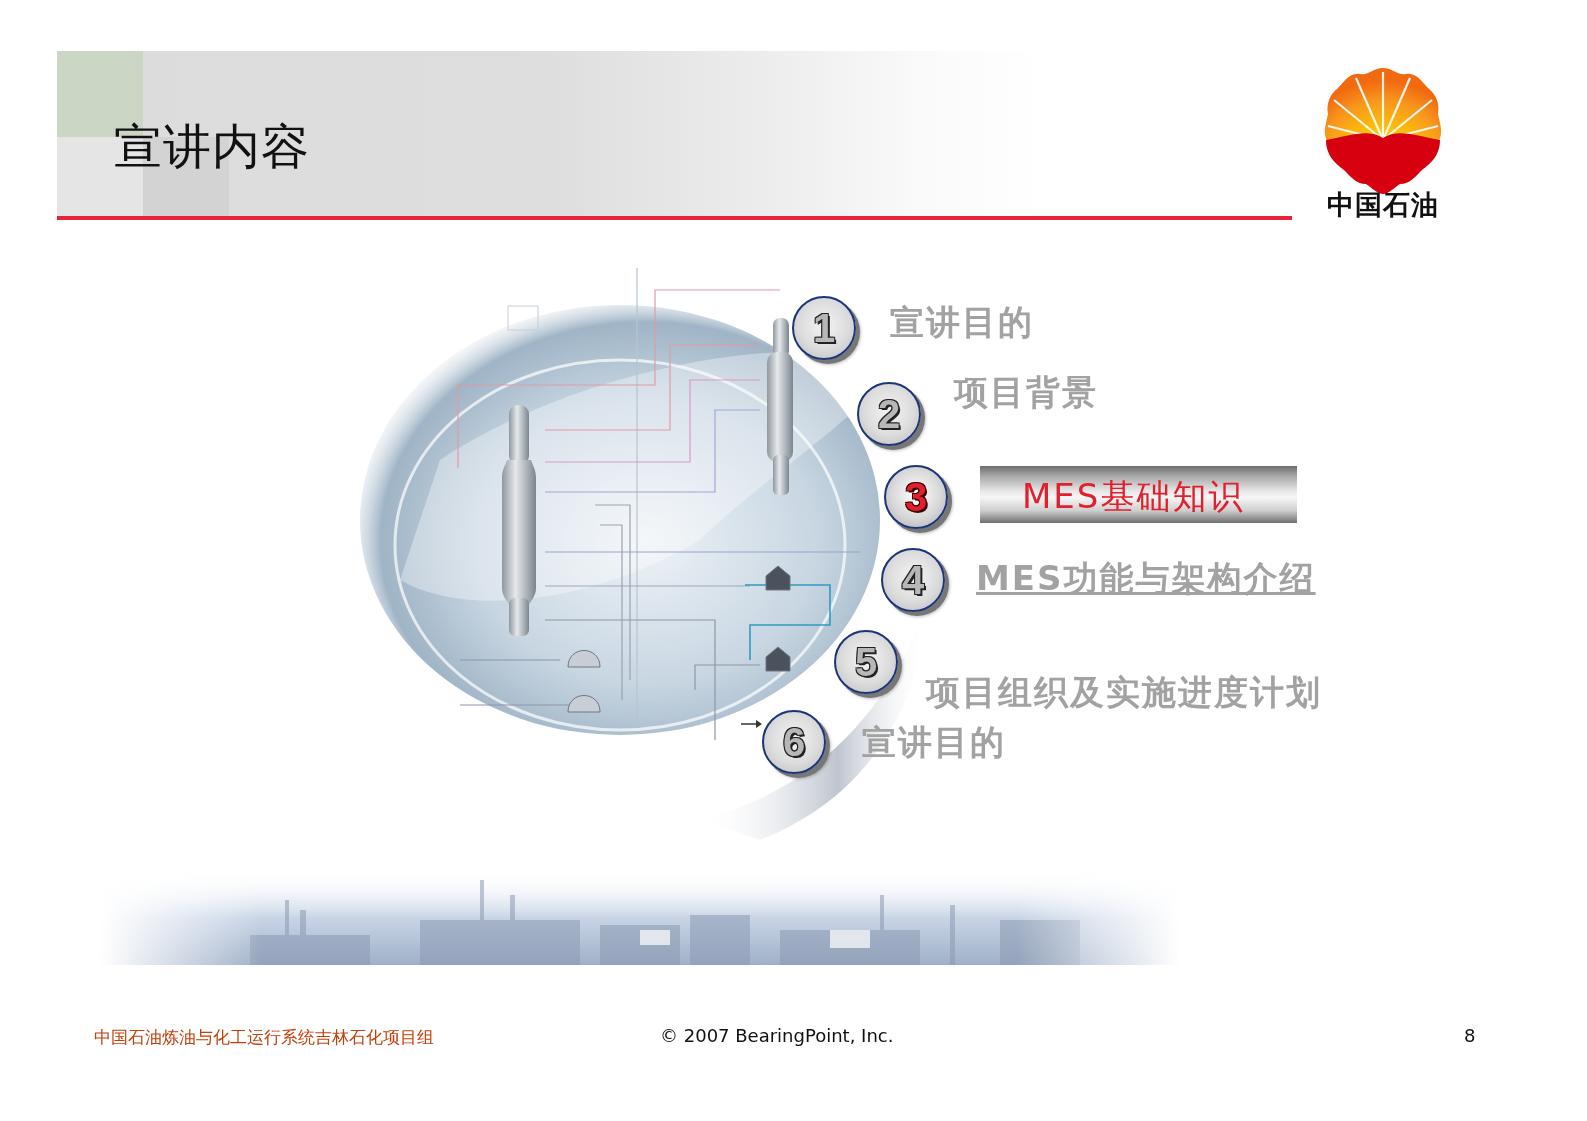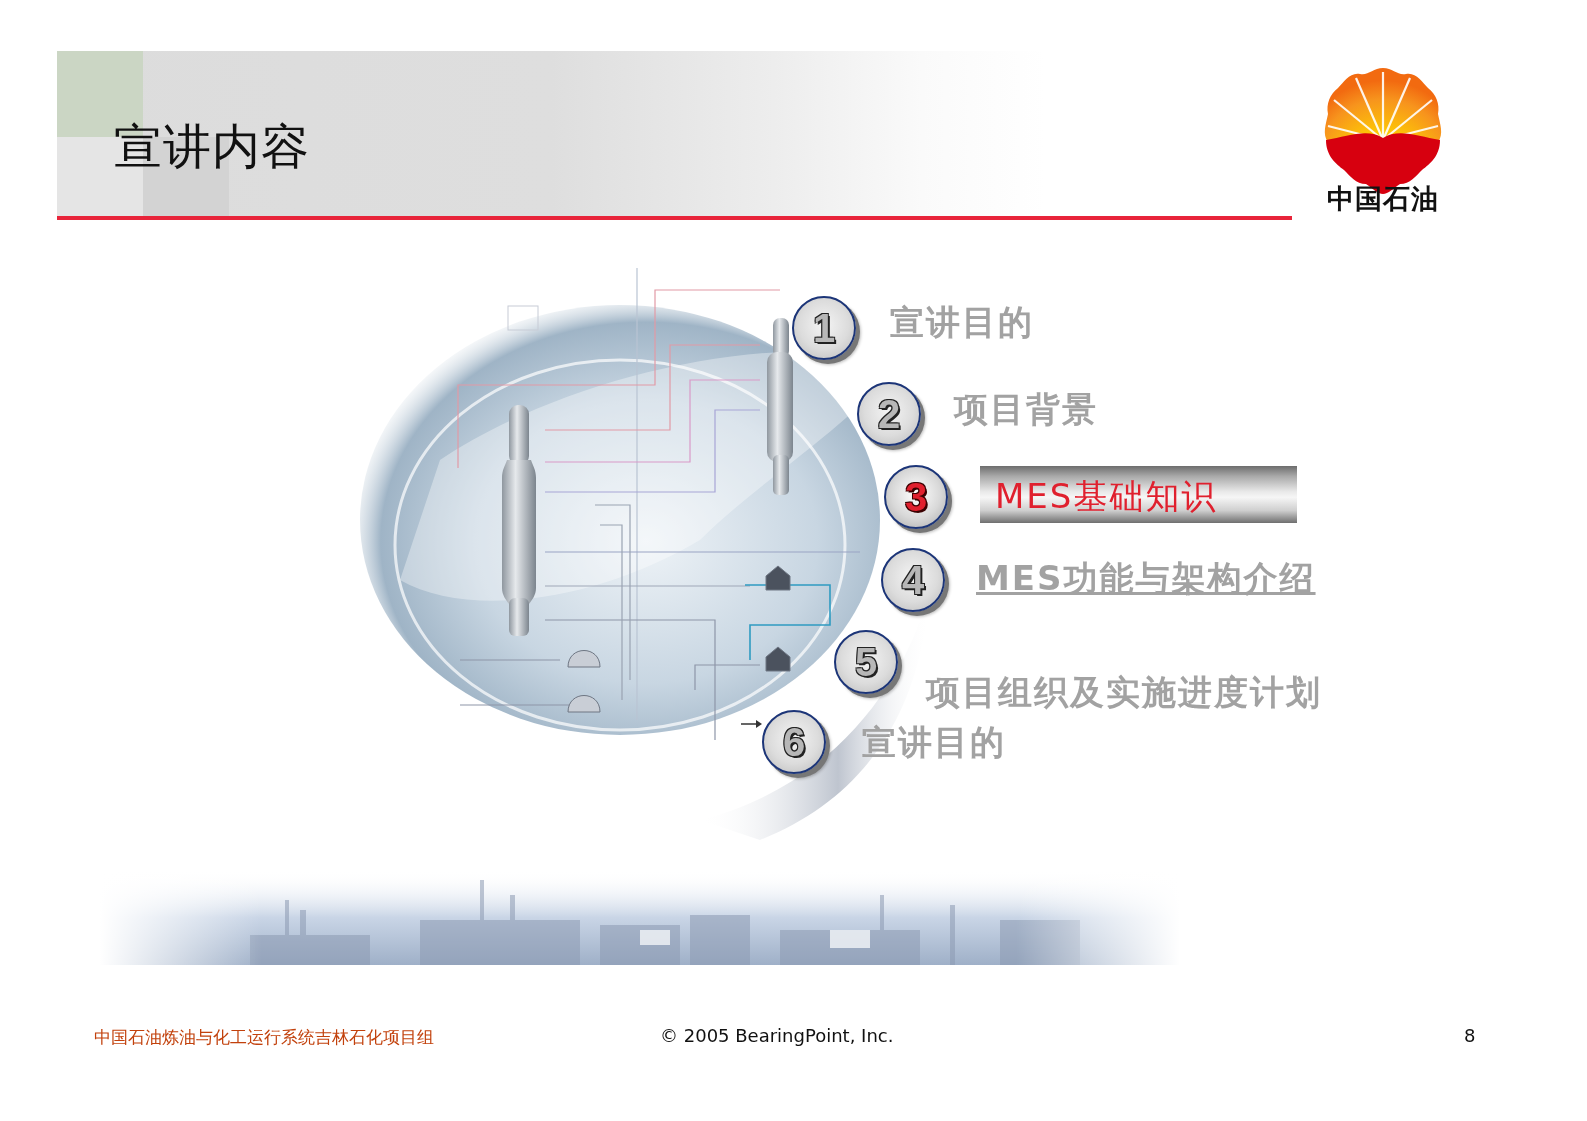--- a/index.html
+++ b/index.html
@@ -11,42 +11,42 @@
     background:linear-gradient(90deg,#dcdcdc 0%,#dedede 40%,#ededed 58%,#fafafa 70%,#ffffff 80%,#ffffff 100%); }
   .header-green { position:absolute; left:57px; top:51px; width:86px; height:86px; background:#cbd6c4; }
   .header-darkblock { position:absolute; left:143px; top:137px; width:86px; height:81px; background:#d3d3d3; }
   .header-lightblock { position:absolute; left:57px; top:137px; width:86px; height:81px; background:#e5e5e5; }
   .header-red-line { position:absolute; left:57px; top:216px; width:1235px; height:4px; background:#e8243a; }
   .page-title { position:absolute; left:114px; top:115px; font-size:48px; color:#111; letter-spacing:1px;
     font-family:"DejaVu Sans",sans-serif; }
 
   
   .logo { position:absolute; left:1318px; top:64px; width:130px; height:155px; }
-  .logo-text { position:absolute; left:1318px; top:181px; width:130px; text-align:center;
+  .logo-text { position:absolute; left:1318px; top:187px; width:130px; text-align:center;
     font-size:27px; font-weight:bold; color:#111; letter-spacing:1px; }
 
   
   .art { position:absolute; left:0; top:0; width:1587px; height:1000px; pointer-events:none; }
 
   
   .badge { position:absolute; width:60px; height:60px; border-radius:50%;
     border:2px solid #1c3578;
     background:radial-gradient(circle at 50% 45%, #f4f4f4 0%, #dcdcdc 55%, #b9b9b9 100%);
     box-shadow:4px 4px 0 #777, 5px 5px 3px rgba(0,0,0,0.25);
     display:flex; align-items:center; justify-content:center; }
   .badge-num { font-family:"Liberation Sans",sans-serif; font-weight:bold; font-size:40px; color:#b7b7b7;
     text-shadow:-1px -1px 0 #222,1px -1px 0 #222,-1px 1px 0 #222,2px 2px 0 #222; line-height:1; }
   .badge.active { background:radial-gradient(circle at 50% 45%, #ffffff 0%, #d8d8d8 55%, #a8a8a8 100%); }
   .badge.active .badge-num { color:#e0202e; text-shadow:-1px -1px 0 #3a0000,1px -1px 0 #3a0000,-1px 1px 0 #3a0000,2px 2px 0 #3a0000; }
 
   .item-label { position:absolute; font-size:34px; color:#a2a2a2; font-weight:bold; letter-spacing:2px; white-space:nowrap;
     font-family:"DejaVu Sans",sans-serif; }
   .active-bar { position:absolute; left:980px; top:466px; width:317px; height:57px;
     background:linear-gradient(180deg,#6d6d6d 0%,#a9a9a9 18%,#e9e9e9 45%,#f6f6f6 55%,#cfcfcf 78%,#6f6f6f 100%); }
-  .item-label.active { color:#e0202e; font-weight:normal; font-size:34px; }
+  .item-label.active { color:#e0202e; font-weight:normal; font-size:34px;margin-left:27px; }
 
   
   .footer-left { position:absolute; left:94px; top:1026px; font-size:17px; color:#c2410c; }
   .footer-center { position:absolute; left:660px; top:1025px; font-size:18px; color:#111;
     font-family:"DejaVu Sans",sans-serif; }
   .footer-page { position:absolute; left:1464px; top:1025px; font-size:18px; color:#111; }
 </style>
 </head>
 <body>
 
@@ -183,21 +183,21 @@
 <div>
 
   <div class="badge" style="left:792px;top:296px;">
     <span class="badge-num">1</span>
   </div>
   <div class="item-label" style="left:890px;top:300px;text-align:right;">宣讲目的</div>
 
   <div class="badge" style="left:857px;top:382px;">
     <span class="badge-num">2</span>
   </div>
-  <div class="item-label" style="left:954px;top:387px;">项目背景</div>
+  <div class="item-label" style="left:954px;top:370px;">项目背景</div>
 
   <div class="badge active" style="left:884px;top:465px;">
     <span class="badge-num">3</span>
   </div>
   <div class="active-bar"></div>
   <div class="item-label active" style="left:995px;top:474px;">MES基础知识</div>
 
   <div class="badge" style="left:881px;top:548px;">
     <span class="badge-num">4</span>
   </div>
@@ -208,14 +208,14 @@
   </div>
   <div class="item-label" style="left:926px;top:670px;">项目组织及实施进度计划</div>
 
   <div class="badge" style="left:762px;top:710px;">
     <span class="badge-num">6</span>
   </div>
   <div class="item-label" style="left:862px;top:720px;">宣讲目的</div>
 </div>
 
 <div class="footer-left">中国石油炼油与化工运行系统吉林石化项目组</div>
-<div class="footer-center">© 2005 BearingPoint, Inc.</div>
+<div class="footer-center">© 2007 BearingPoint, Inc.</div>
 <div class="footer-page">8</div>
 
 </body></html>

